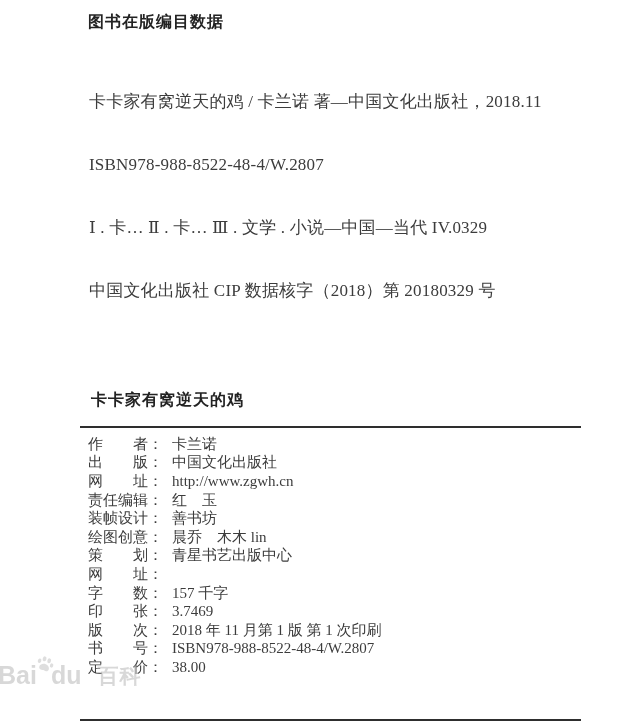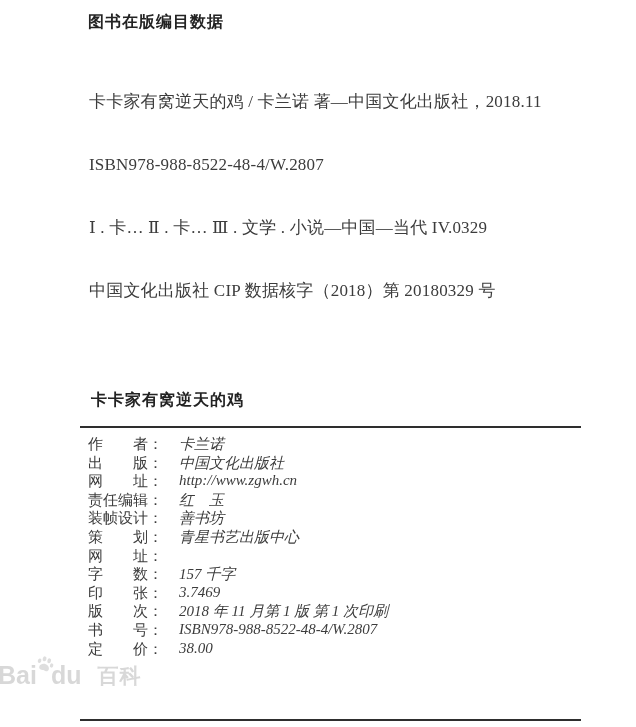--- a/index.html
+++ b/index.html
@@ -31,24 +31,24 @@
     position:absolute; left:80px; width:501px; height:2px;
     background:#2e2e2e;
   }
   .rule-top { top:426px; }
   .rule-bottom { top:719px; }
   .colophon {
     position:absolute; left:88px; top:435px;
     font-size:15px; color:#3c3c3c;
   }
   .colophon-row {
-    display:flex; height:18.6px; white-space:pre;
+    display:flex; align-items:center; height:18.6px; white-space:pre;
   }
   .colophon-label { color:#3c3c3c; }
-  .colophon-value { margin-left:16px;font-style:italic; }
+  .colophon-value { margin-left:9px; }
   .watermark {
     position:absolute; left:-2px; top:661px;
     display:flex; align-items:center; opacity:0.55;
     font-family:"Liberation Sans","DejaVu Sans",sans-serif;
     font-weight:bold; color:#b9b9b9; pointer-events:none;
     text-shadow:0 0 2px #ffffff;
   }
   .watermark .latin { font-size:25px; letter-spacing:0px; }
   .watermark .paw { display:inline-block; transform:translateY(-10px) rotate(18deg); margin:0 -3px; }
   .watermark .cjk { font-size:21px; margin-left:16px; letter-spacing:1px; }
@@ -87,20 +87,24 @@
     </div>
       <div class="colophon-row">
       <span class="colophon-label">责任编辑：</span>
       <span class="colophon-value">红　玉</span>
     </div>
       <div class="colophon-row">
       <span class="colophon-label">装帧设计：</span>
       <span class="colophon-value">善书坊</span>
     </div>
       <div class="colophon-row">
+      <span class="colophon-label">绘图创意：</span>
+      <span class="colophon-value">晨乔　木木 lin</span>
+    </div>
+      <div class="colophon-row">
       <span class="colophon-label">策　　划：</span>
       <span class="colophon-value">青星书艺出版中心</span>
     </div>
       <div class="colophon-row">
       <span class="colophon-label">网　　址：</span>
     </div>
       <div class="colophon-row">
       <span class="colophon-label">字　　数：</span>
       <span class="colophon-value">157 千字</span>
     </div>

